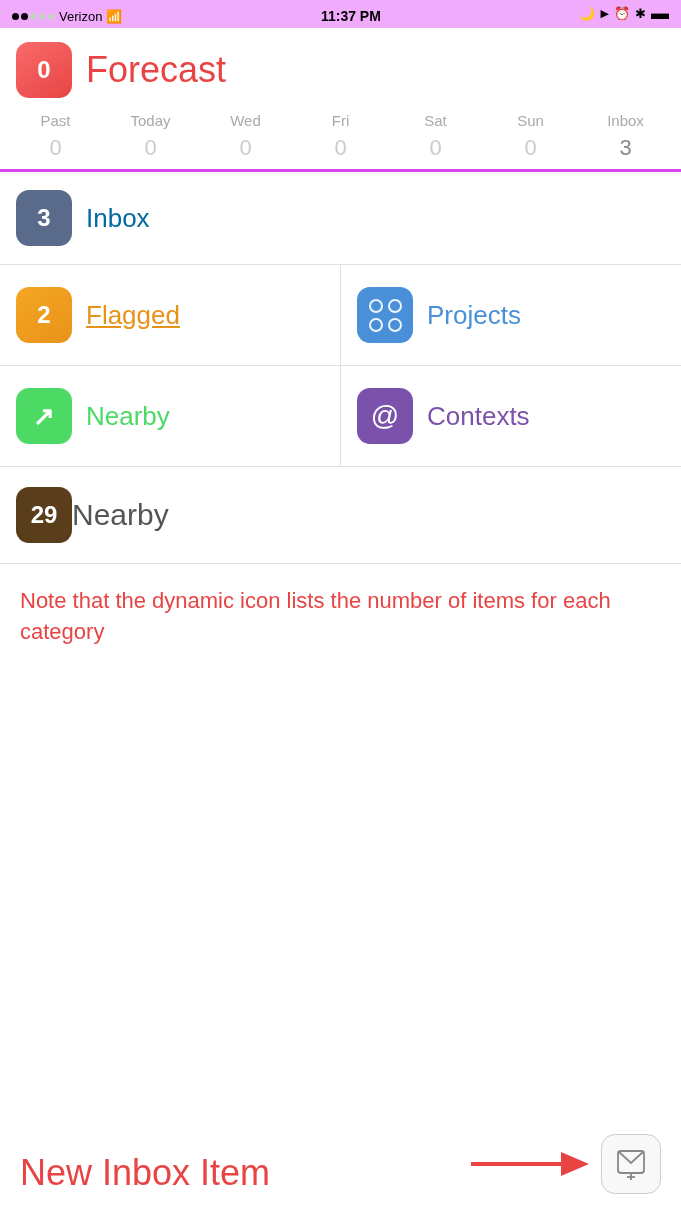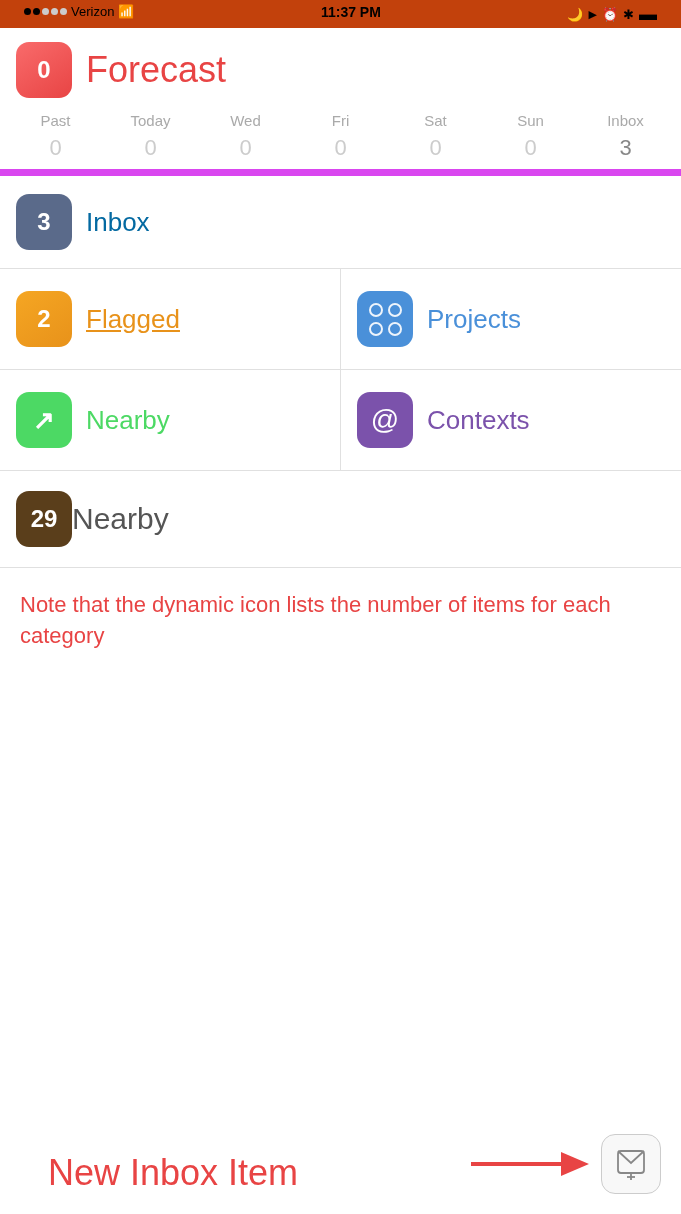--- a/index.html
+++ b/index.html
@@ -9,24 +9,24 @@
       background: #fff;
       font-family: -apple-system, 'Helvetica Neue', Arial, sans-serif;
       overflow: hidden;
       position: relative;
     }
 
     
     .status-bar {
       display: flex;
       justify-content: space-between;
-      align-items: flex-start;
-      padding: 4px 24px;
+      align-items: flex-end;
+      padding: 4px 12px;
       height: 28px;
-      background: #c2410c;
+      background: #f0abfc;
     }
     .status-left { display: flex; align-items: center; gap: 4px; font-size: 13px; font-weight: 500; }
     .status-center { font-size: 14px; font-weight: 600; }
     .status-right { display: flex; align-items: center; gap: 5px; font-size: 13px; }
 
     .signal-dots { display: flex; gap: 2px; }
     .dot { width: 7px; height: 7px; border-radius: 50%; }
     .dot.filled { background: #000; }
     .dot.empty { background: #ccc; }
 
@@ -63,21 +63,21 @@
       font-size: 36px;
       font-weight: 300;
       color: #e84444;
     }
 
     
     .forecast-row {
       display: flex;
       justify-content: space-around;
       padding: 4px 8px 8px 8px;
-      border-bottom: 7px solid #d946ef;
+      border-bottom: 3px solid #d946ef;
     }
 
     .forecast-col {
       display: flex;
       flex-direction: column;
       align-items: center;
       gap: 6px;
       flex: 1;
     }
 
@@ -167,21 +167,20 @@
 
     
     .bottom-area {
       position: absolute;
       bottom: 20px;
       left: 0;
       right: 0;
       display: flex;
       align-items: flex-end;
       padding: 0 20px;
-      margin-left: 28px;
     }
 
     .new-inbox-label {
       font-size: 36px;
       color: #e84444;
       font-weight: 400;
     }
 
     
     .arrow-container {

